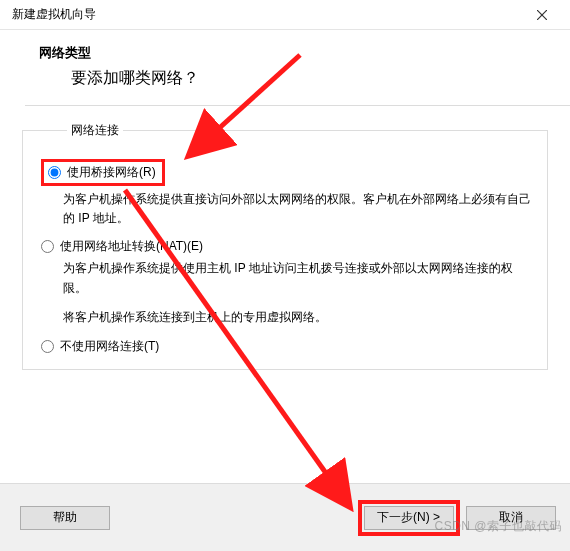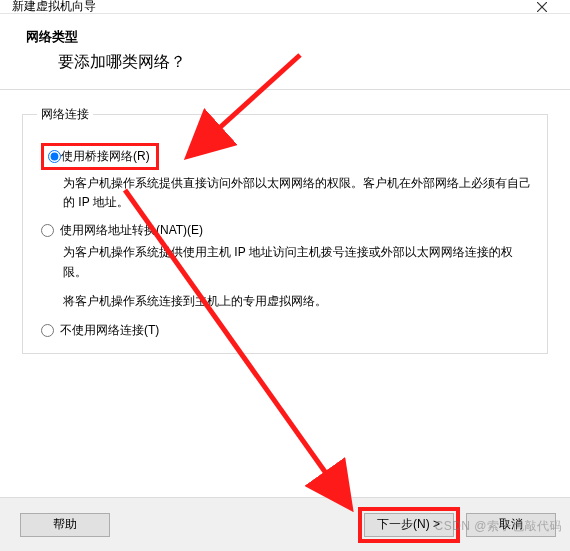--- a/index.html
+++ b/index.html
@@ -11,53 +11,55 @@
     color: #000;
     width: 570px;
     height: 551px;
     position: relative;
     overflow: hidden;
   }
   .titlebar {
     display: flex;
     align-items: center;
     justify-content: space-between;
-    height: 14px;
+    height: 30px;
     padding: 0 8px 0 12px;
     border-bottom: 1px solid #e5e5e5;
   }
   .titlebar-title { font-size: 12px; }
   .close-btn {
     width: 40px;
     height: 28px;
     display: flex;
     align-items: center;
     justify-content: center;
     font-size: 14px;
     color: #333;
     cursor: default;
   }
   .header {
-    padding: 14px 26px 16px 26px;
+    padding: 14px 26px 16px 14px;
     border-bottom: 1px solid #dcdcdc;
+    margin-left: 25px;
   }
   .header-title { font-weight: bold; font-size: 13px; }
   .header-subtitle { margin: 6px 0 0 32px; font-size: 16px; }
 
   .content {
     padding: 16px 22px 10px 22px;
   }
   fieldset.group {
     border: 1px solid #dcdcdc;
     padding: 10px 14px 14px 14px;
     margin: 0;
   }
   fieldset.group legend {
     padding: 0 4px;
     font-size: 12px;
+    margin-left: 30px;
   }
   .option {
     margin: 10px 0 0 4px;
   }
   .radio-row {
     display: flex;
     align-items: center;
     gap: 6px;
   }
   .radio-row label { font-size: 12px; }
@@ -68,26 +70,27 @@
     line-height: 1.6;
   }
   input[type="radio"] {
     width: 13px; height: 13px; margin: 0;
   }
   .highlight-box {
     border: 3px solid #ff1a1a;
     padding: 2px 6px 2px 4px;
     display: inline-flex;
     align-items: center;
+    gap: 6px;
   }
 
   .footer {
     position: absolute;
     bottom: 0; left: 0; right: 0;
-    height: 54px;
+    height: 68px;
     border-top: 1px solid #dcdcdc;
     background: #f0f0f0;
     display: flex;
     align-items: center;
     padding: 0 14px;
   }
   .footer .spacer { flex: 1; }
   .wbtn {
     min-width: 90px;
     height: 24px;

